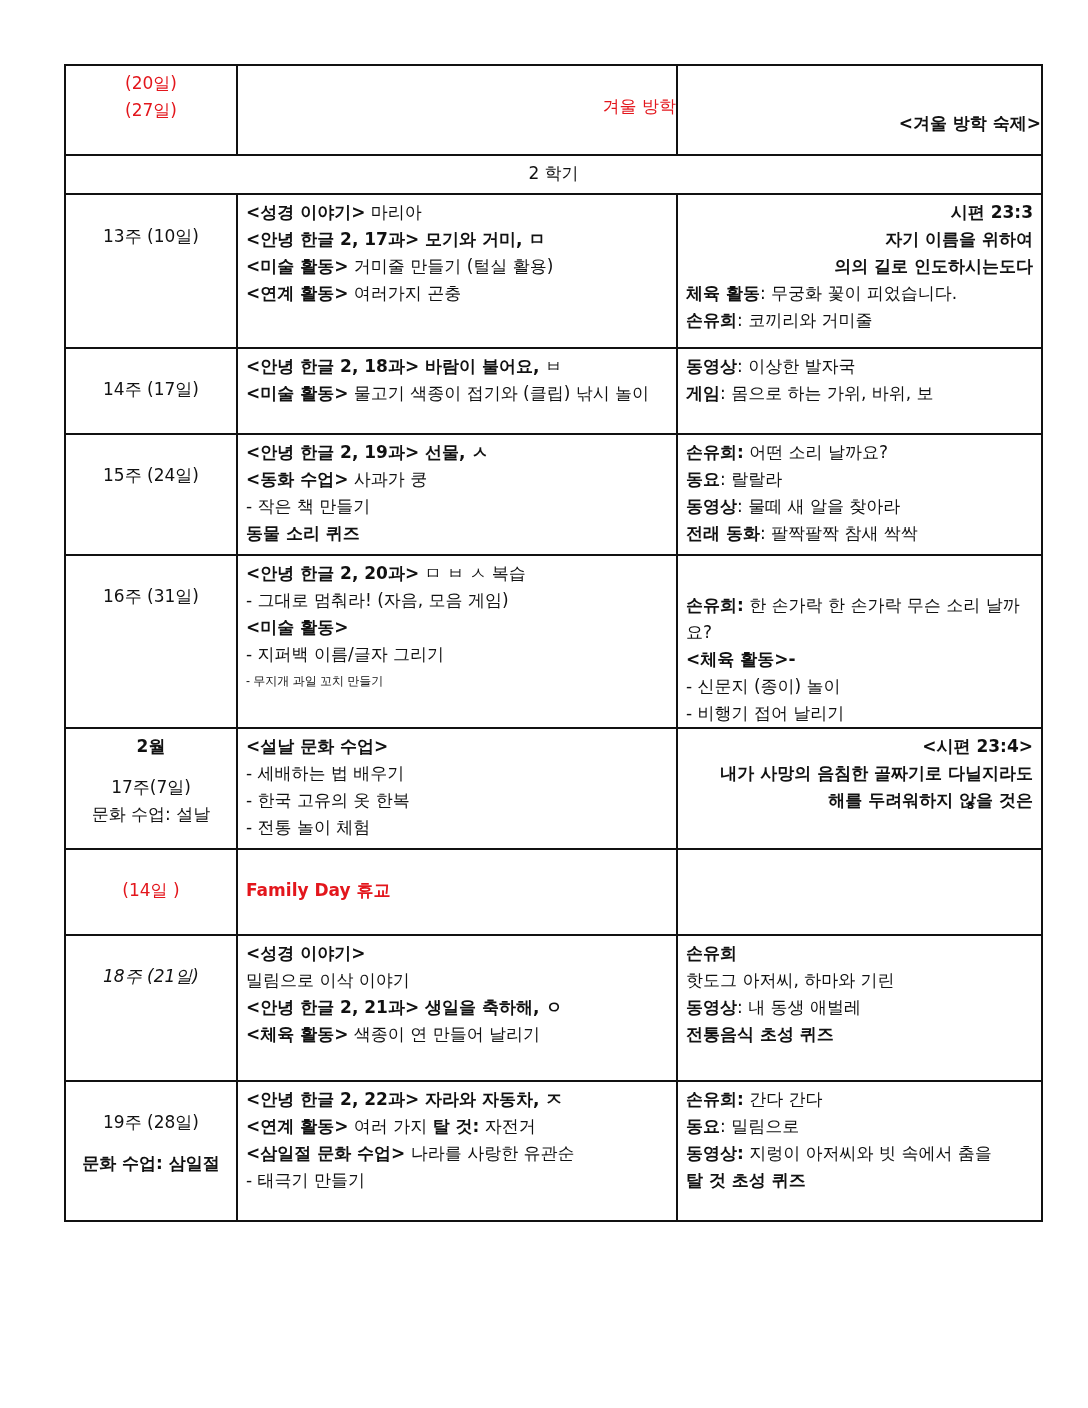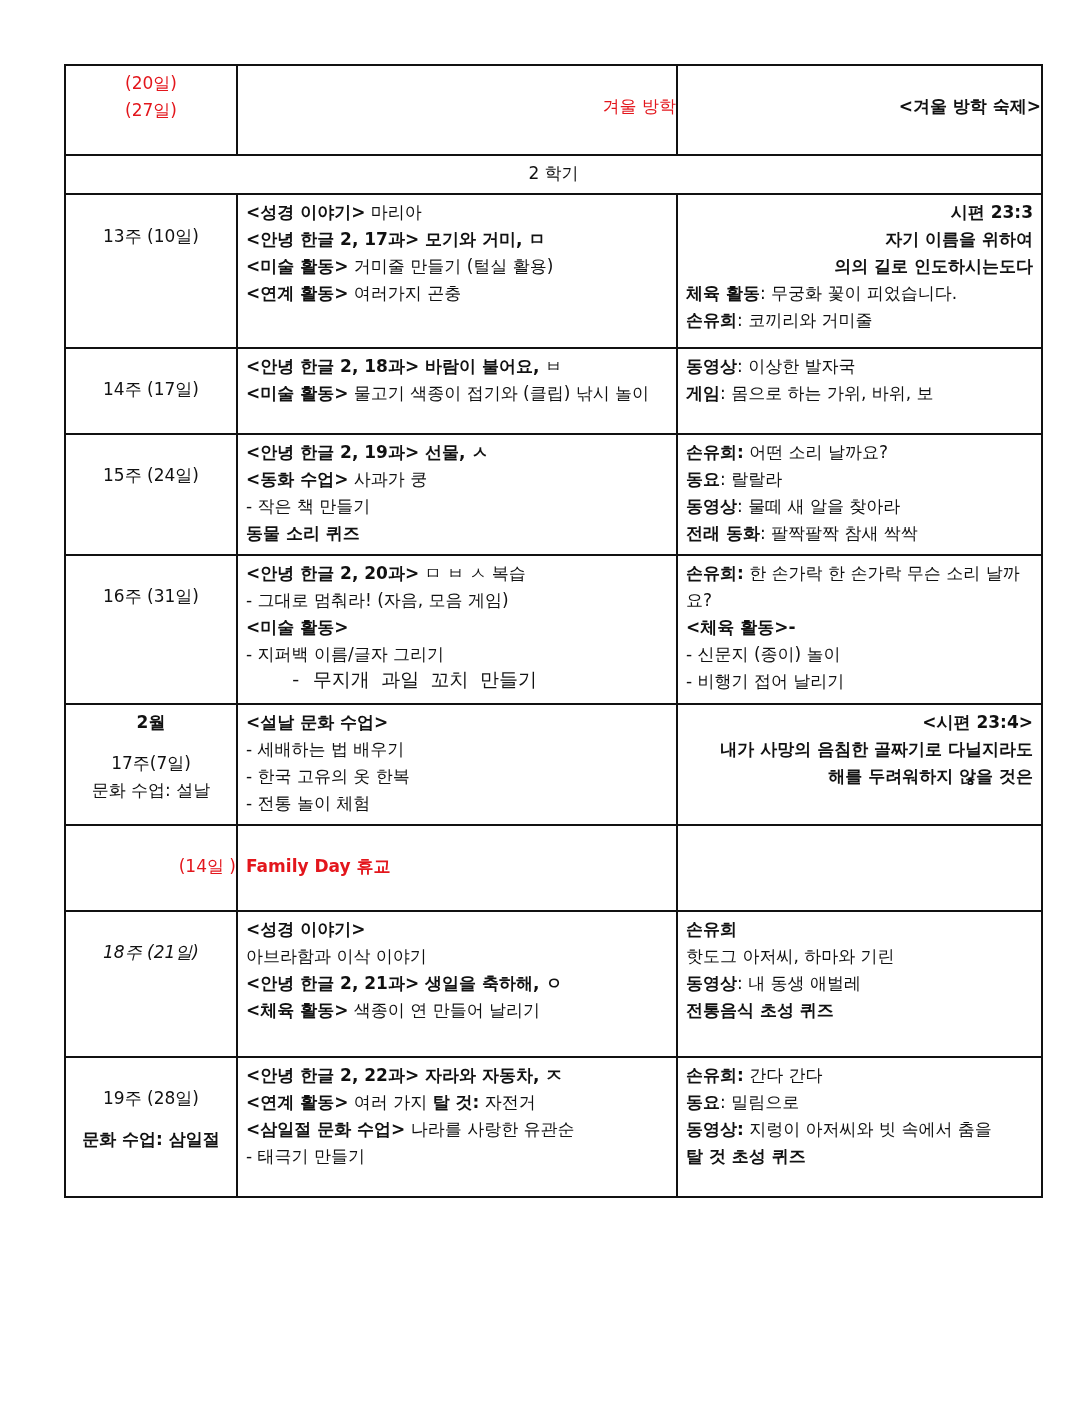--- a/index.html
+++ b/index.html
@@ -8,22 +8,22 @@
     table.schedule { border-collapse: collapse; width: 977px; table-layout: fixed; }
     table.schedule td { border: 2px solid #111; vertical-align: top; padding: 0; font-size: 17px; line-height: 27px; }
     col.c1 { width: 172px; } col.c2 { width: 440px; } col.c3 { width: 365px; }
     .cell-date { text-align: center; padding-top: 4px !important; }
     .cell-mid { padding: 4px 8px 0 8px !important; }
     .cell-right { padding: 4px 8px 0 8px !important; }
     .red { color: #e3161c; }
     .b { font-weight: bold; }
     .center { text-align: right; }
     .line { display: block; white-space: nowrap; }
-    .wrap { white-space: normal; }
-    .serifish { font-family: Liberation Mono, monospace; font-size: 19px; margin-left: 44px; }
+    .wrap { white-space: normal; margin-top: 32px; }
+    .serifish { font-family: Liberation Sans, sans-serif; font-size: 12px; }
     .semester { text-align: center; font-weight: normal; padding-top: 4px !important; }
   </style>
 </head>
 <body>
 
 <div class="page">
 <table class="schedule">
   <colgroup>
         <col class="c1">
         <col class="c2">
@@ -32,21 +32,21 @@
 
   <tbody>
         <tr style="height:90px">
     <td class="cell-date red" style="padding-top:6px;">
       <span class="line">(20일)</span>
       <span class="line">(27일)</span>
     </td>
     <td class="center red" style="padding-top:27px;">
       <span>겨울 방학</span>
     </td>
-    <td class="center b" style="padding-top:27px;">
+    <td class="center b" style="padding-top:44px;">
       <span>&lt;겨울 방학 숙제&gt;</span>
     </td>
   </tr>
 
   <tr style="height:39px">
     <td colspan="3" class="semester">
       <span>2 학기</span>
     </td>
   </tr>
 
@@ -135,36 +135,36 @@
       <span class="line"><b></b><span>- 전통 놀이 체험</span></span>
     </td>
     <td class="cell-right">
       <span class="line center b">&lt;시편 23:4&gt;</span>
       <span class="line center b">내가 사망의 음침한 골짜기로 다닐지라도</span>
       <span class="line center b">해를 두려워하지 않을 것은</span>
     </td>
   </tr>
 
   <tr style="height:86px">
-    <td class="cell-date red" style="padding-top:27px !important;text-align:right;">
+    <td class="cell-date red" style="padding-top:27px !important;">
       <span>(14일 )</span>
     </td>
     <td class="cell-mid red b" style="padding-top:27px !important;">
       <span>Family Day 휴교</span>
     </td>
     <td></td>
   </tr>
 
   <tr style="height:146px">
     <td class="cell-date" style="padding-top:27px !important;font-style:italic;">
       <span>18주 (21일)</span>
     </td>
     <td class="cell-mid">
       <span class="line"><b>&lt;성경 이야기&gt;</b><span></span></span>
-      <span class="line"><b></b><span>아브라함과 이삭 이야기</span></span>
+      <span class="line"><b></b><span>밀림으로 이삭 이야기</span></span>
       <span class="line"><b>&lt;안녕 한글 2, 21과&gt; 생일을 축하해, ㅇ</b><span></span></span>
       <span class="line"><b>&lt;체육 활동&gt;</b><span> 색종이 연 만들어 날리기</span></span>
     </td>
     <td class="cell-right">
       <span class="line"><b>손유희</b><span></span></span>
       <span class="line"><b></b><span>핫도그 아저씨, 하마와 기린</span></span>
       <span class="line"><b>동영상</b><span>: 내 동생 애벌레</span></span>
       <span class="line"><b>전통음식 초성 퀴즈</b><span></span></span>
     </td>
   </tr>

